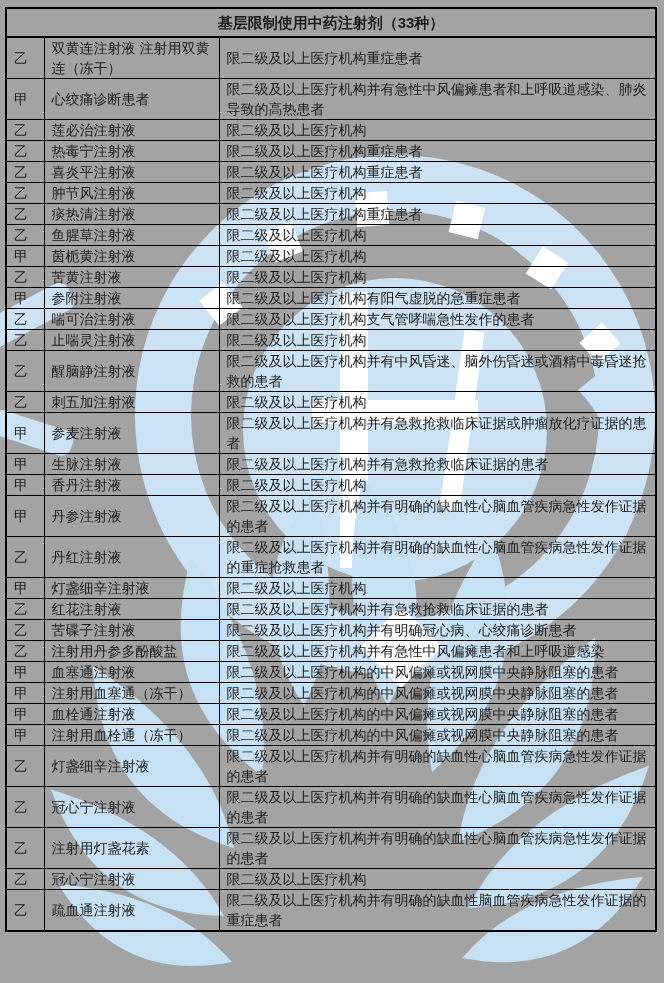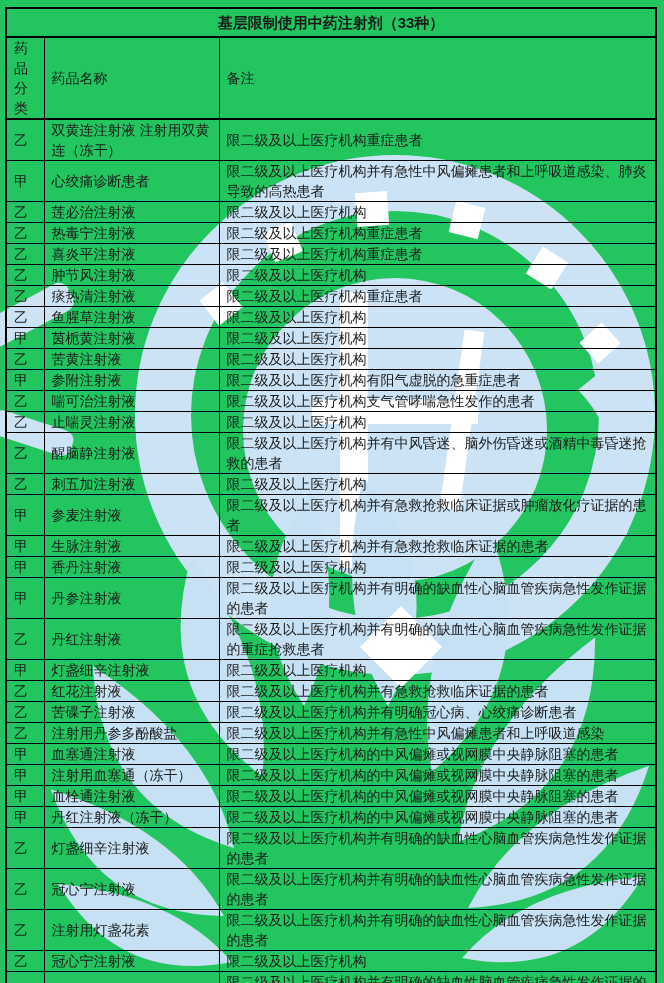--- a/index.html
+++ b/index.html
@@ -1,19 +1,19 @@
 <!DOCTYPE html>
 <html><head>
 <meta charset="utf-8">
 <style>
   html,body{margin:0;padding:0;background:#ffffff;}
   .page{
     position:relative;
     width:664px;height:983px;
-    background:#22c55e;
+    background:#a3a3a3;
     overflow:hidden;
     font-family:"Liberation Sans",sans-serif;
   }
   .watermark{
     position:absolute;left:0;top:0;z-index:0;
     pointer-events:none;
   }
   table.med-table{
     position:absolute;left:5px;top:7px;z-index:1;
     width:650px;
@@ -106,25 +106,20 @@
   <table class="med-table">
     <colgroup>
       <col class="c1">
         <col class="c2">
         <col class="c3">
     </colgroup>
     <tbody>
       <tr class="title-row">
         <td colspan="3">基层限制使用中药注射剂（33种）</td>
       </tr>
-      <tr class="header-row">
-        <td class="cat">药品分类</td>
-        <td>药品名称</td>
-        <td>备注</td>
-      </tr>
 
     <tr class="data-row">
       <td class="cat">乙</td>
       <td>双黄连注射液 注射用双黄连（冻干）</td>
       <td>限二级及以上医疗机构重症患者</td>
     </tr>
 
     <tr class="data-row">
       <td class="cat">甲</td>
       <td>心绞痛诊断患者</td>
@@ -276,21 +271,21 @@
     </tr>
 
     <tr class="data-row">
       <td class="cat">甲</td>
       <td>血栓通注射液</td>
       <td>限二级及以上医疗机构的中风偏瘫或视网膜中央静脉阻塞的患者</td>
     </tr>
 
     <tr class="data-row">
       <td class="cat">甲</td>
-      <td>丹红注射液（冻干）</td>
+      <td>注射用血栓通（冻干）</td>
       <td>限二级及以上医疗机构的中风偏瘫或视网膜中央静脉阻塞的患者</td>
     </tr>
 
     <tr class="data-row">
       <td class="cat">乙</td>
       <td>灯盏细辛注射液</td>
       <td>限二级及以上医疗机构并有明确的缺血性心脑血管疾病急性发作证据的患者</td>
     </tr>
 
     <tr class="data-row">

